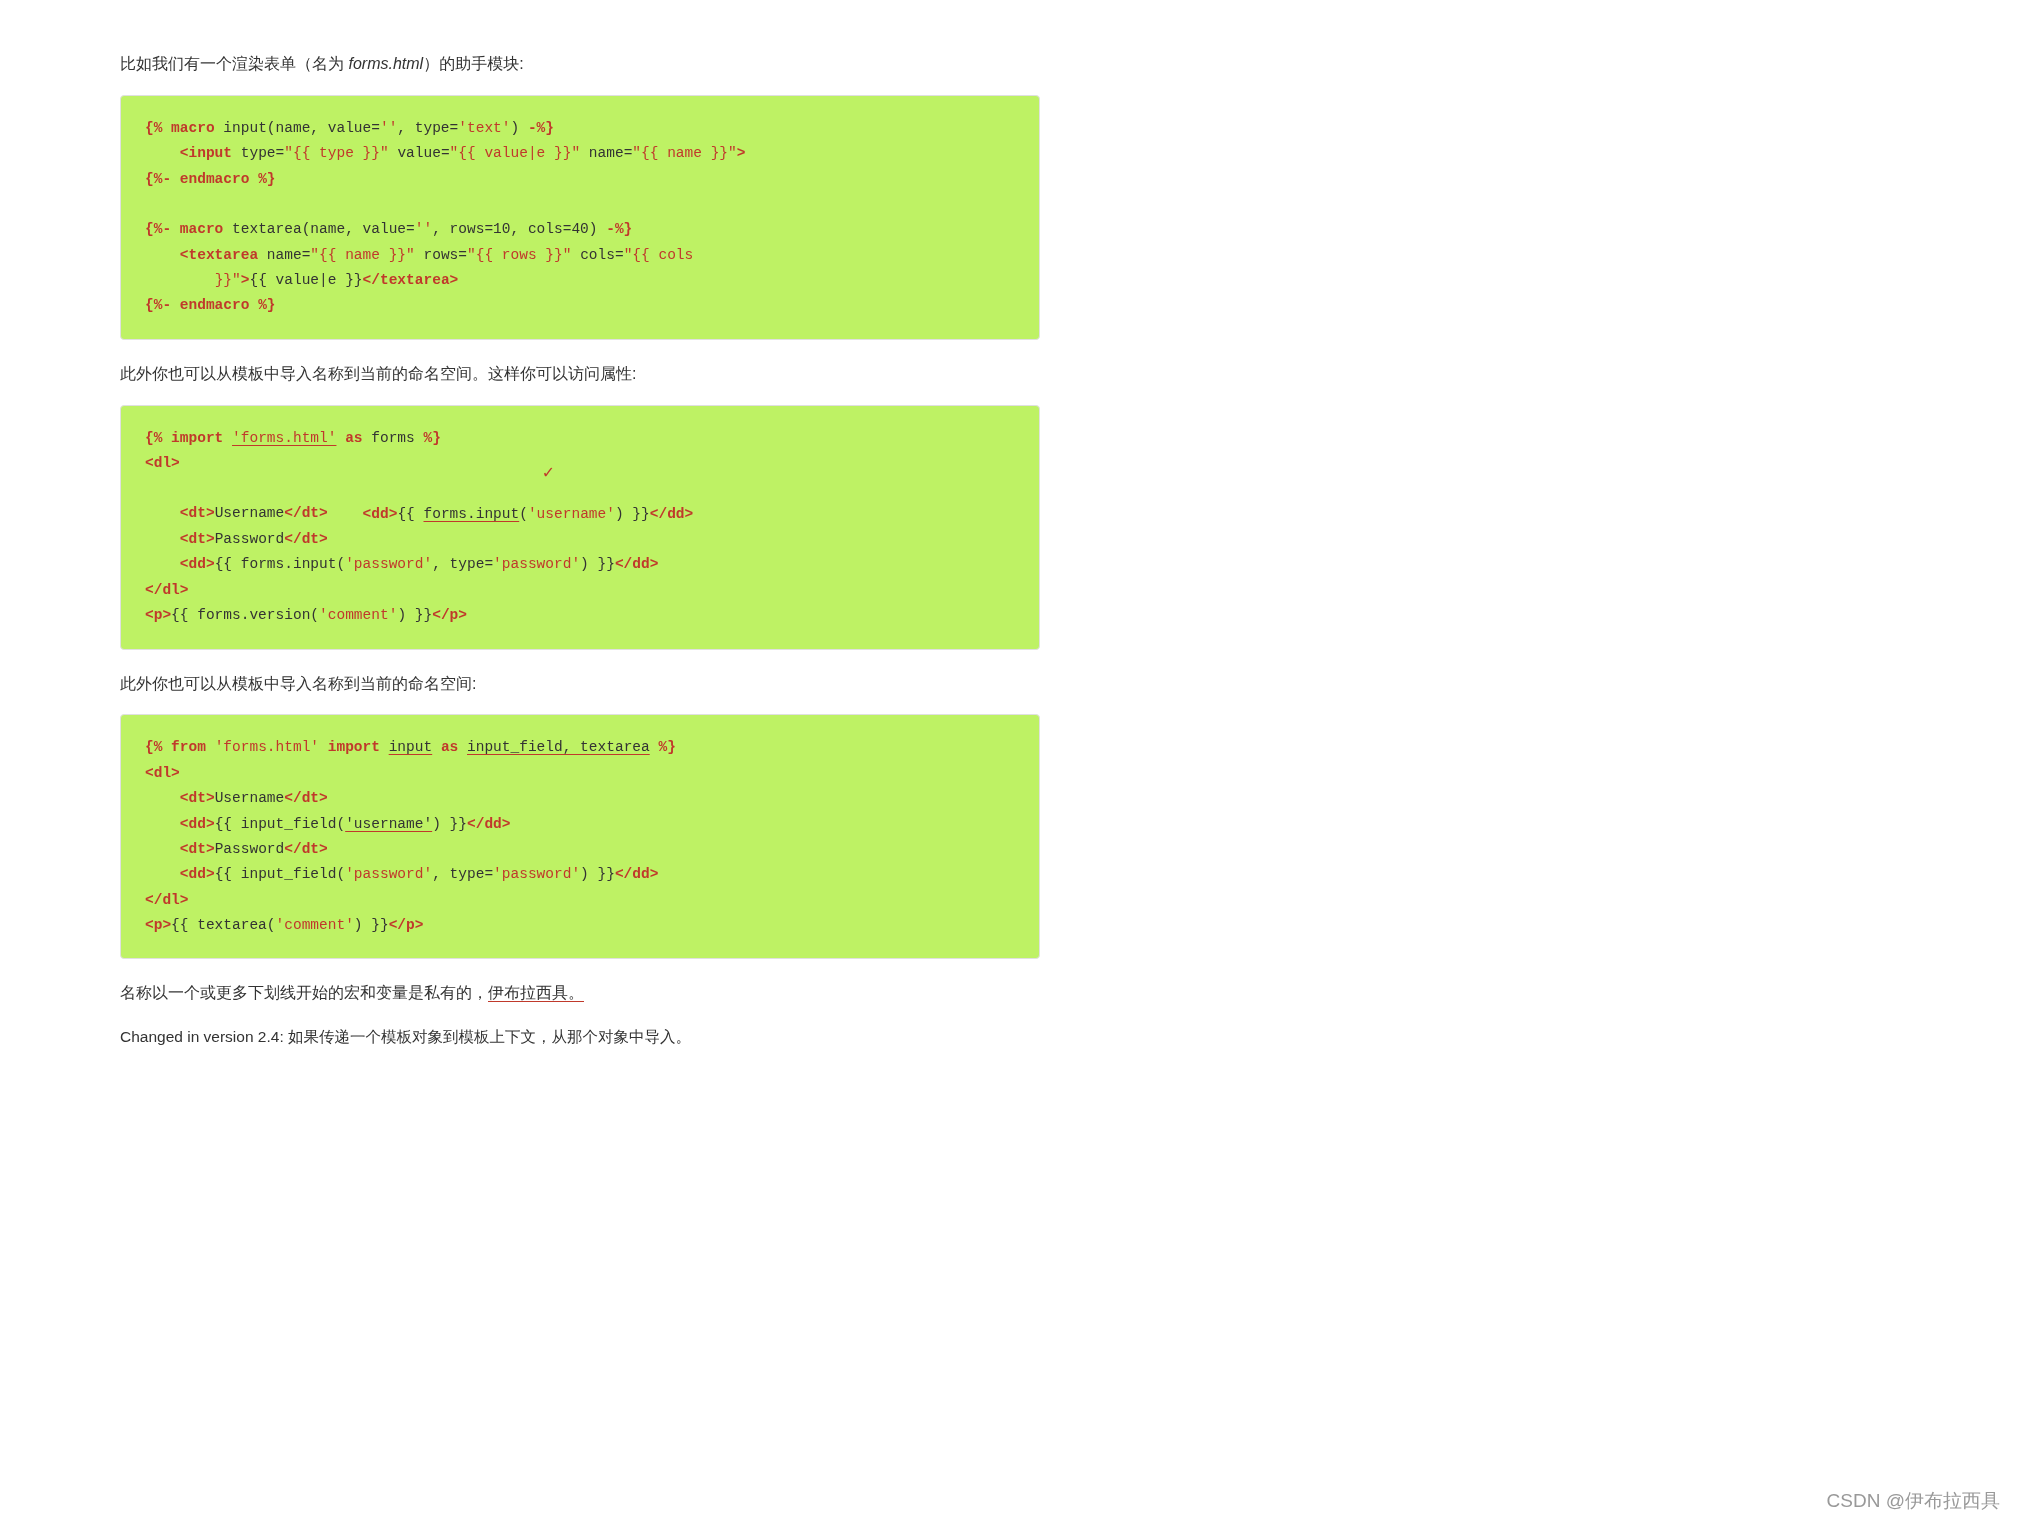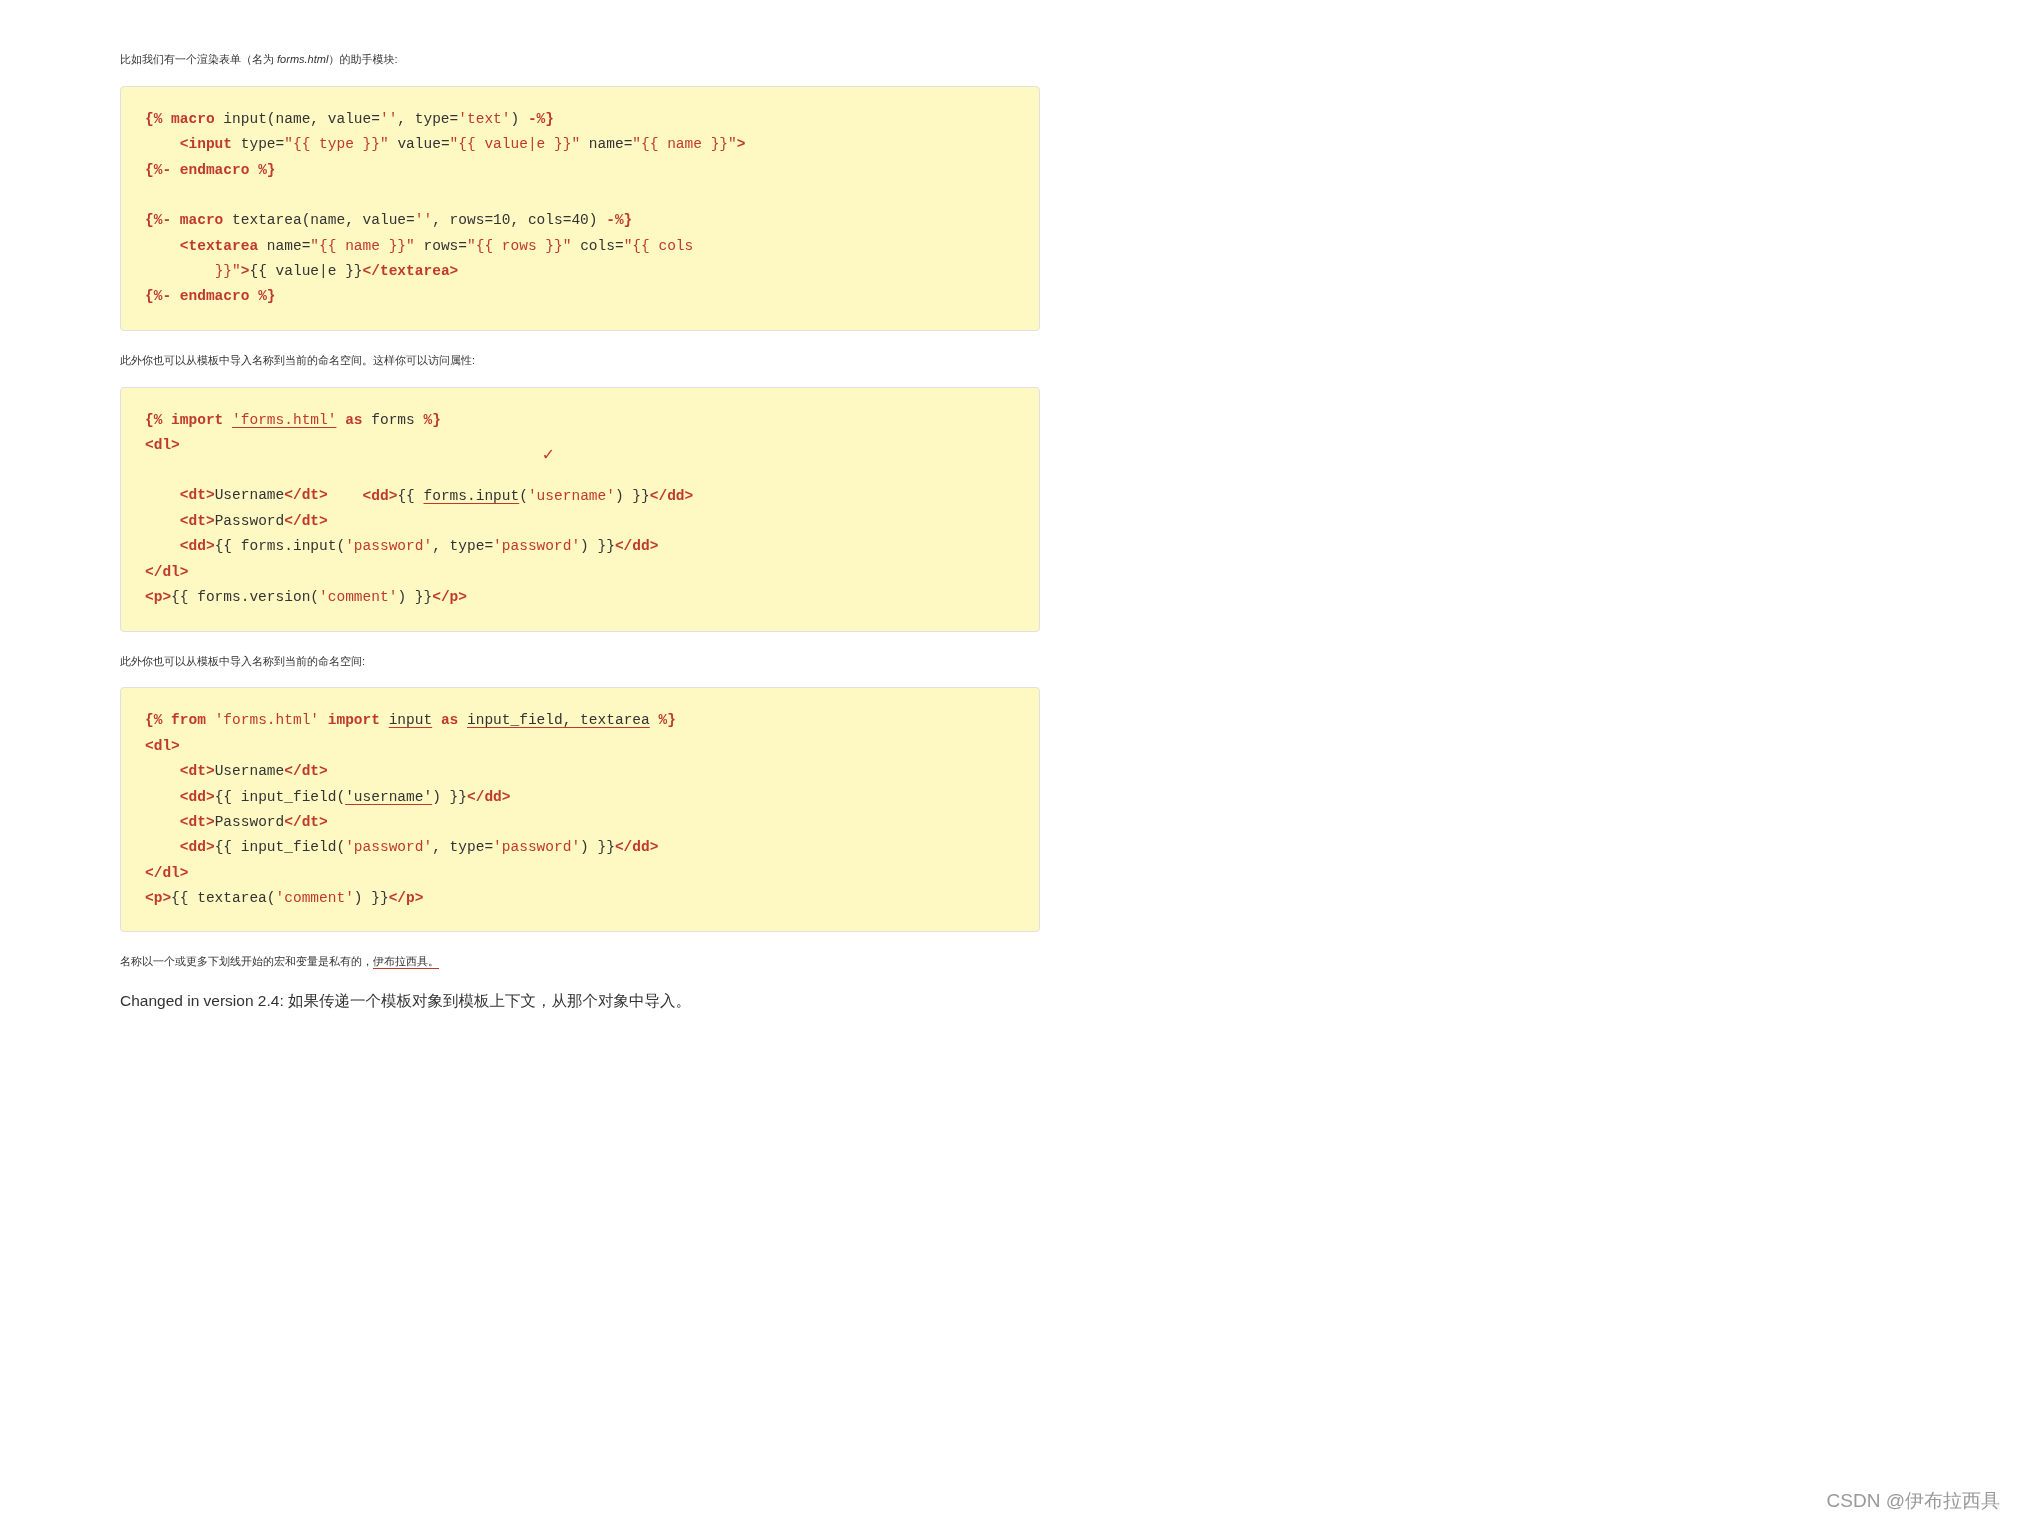--- a/index.html
+++ b/index.html
@@ -5,27 +5,27 @@
     * { box-sizing: border-box; margin: 0; padding: 0; }
     body {
       background: #ffffff;
       font-family: -apple-system, BlinkMacSystemFont, "PingFang SC", "Microsoft YaHei", sans-serif;
       font-size: 16px;
       color: #333;
       padding: 30px 60px 60px 120px;
       max-width: 1100px;
     }
     .prose-text {
-      font-size: 11px;
+      font-size: 16px;
       line-height: 1.8;
       margin: 20px 0 16px 0;
       color: #333;
     }
     .code-block {
-      background: #fef9c3;
+      background: #bef264;
       border: 1px solid #e0e0e0;
       border-radius: 4px;
       padding: 20px 24px;
       margin: 10px 0 20px 0;
       font-family: "Courier New", Courier, monospace;
       font-size: 14.5px;
       line-height: 1.75;
       color: #333;
       white-space: pre;
       position: relative;

